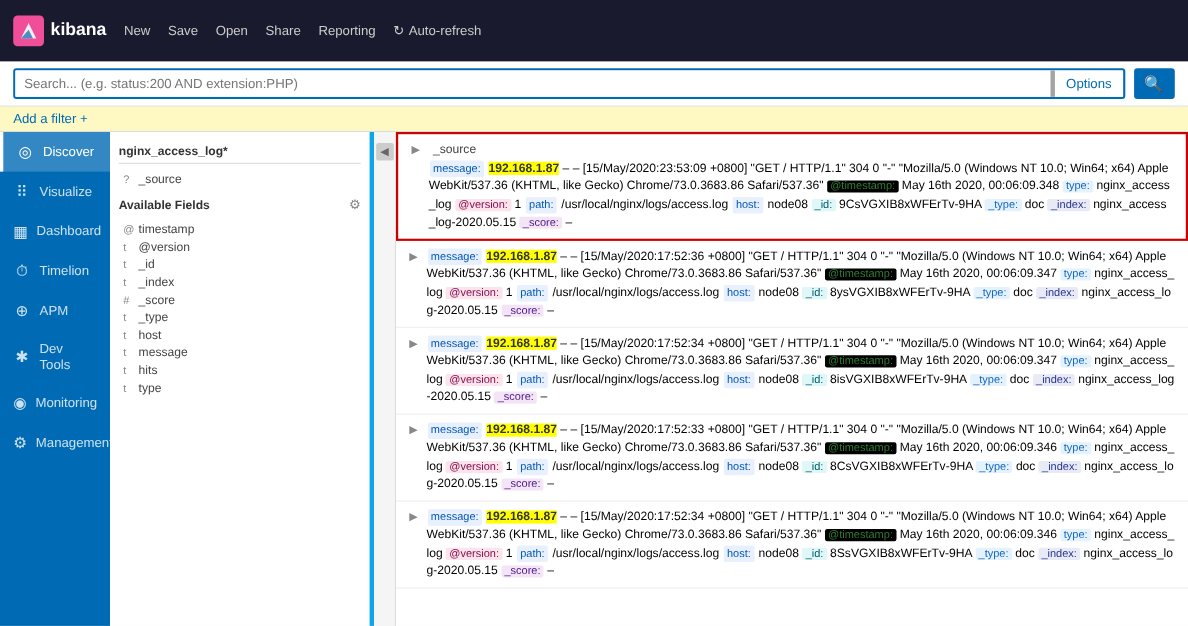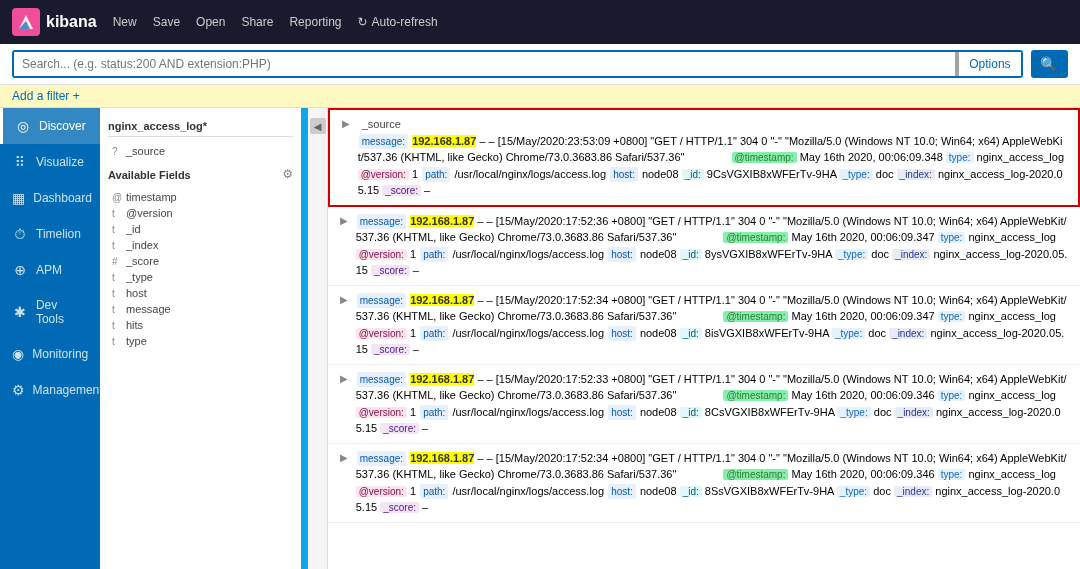--- a/index.html
+++ b/index.html
@@ -4,21 +4,21 @@
   <style>
     * { box-sizing: border-box; margin: 0; padding: 0; }
     body { font-family: -apple-system, BlinkMacSystemFont, 'Segoe UI', Arial, sans-serif; font-size: 12px; background: #f5f5f5; display: flex; flex-direction: column; height: 569px; overflow: hidden; }
 
     
     .top-nav {
       background: #1a1a2e;
       display: flex;
       align-items: center;
       padding: 0 12px;
-      height: 44px;
+      height: 56px;
       flex-shrink: 0;
     }
     .kibana-logo {
       display: flex;
       align-items: center;
       gap: 6px;
       margin-right: 16px;
     }
     .kibana-logo .logo-icon {
       width: 28px;
@@ -148,23 +148,23 @@
       width: 16px;
       height: 16px;
       display: flex;
       align-items: center;
       justify-content: center;
       font-size: 14px;
     }
 
     
     .fields-panel {
-      width: 208px;
+      width: 240px;
       background: white;
-      border-right: 7px solid #0ea5e9;
+      border-right: 4px solid #0ea5e9;
       overflow-y: auto;
       flex-shrink: 0;
       padding: 8px;
     }
     .index-name {
       font-size: 11px;
       font-weight: bold;
       color: #333;
       padding: 4px 0;
       border-bottom: 1px solid #ddd;
@@ -275,26 +275,25 @@
       padding: 0 3px;
       font-size: 10px;
       margin: 0 1px;
     }
     .ip-highlight {
       background: #ffff00;
       color: #333;
       font-weight: bold;
     }
     .timestamp-badge {
-      background: #86efac;
+      background: #000000;
       color: #2e7d32;
       border-radius: 2px;
       padding: 0 3px;
       font-size: 10px;
-      margin-left: 44px;
     }
     .type-badge {
       background: #e3f2fd;
       color: #1565c0;
       border-radius: 2px;
       padding: 0 3px;
       font-size: 10px;
     }
     .version-badge {
       background: #fce4ec;

